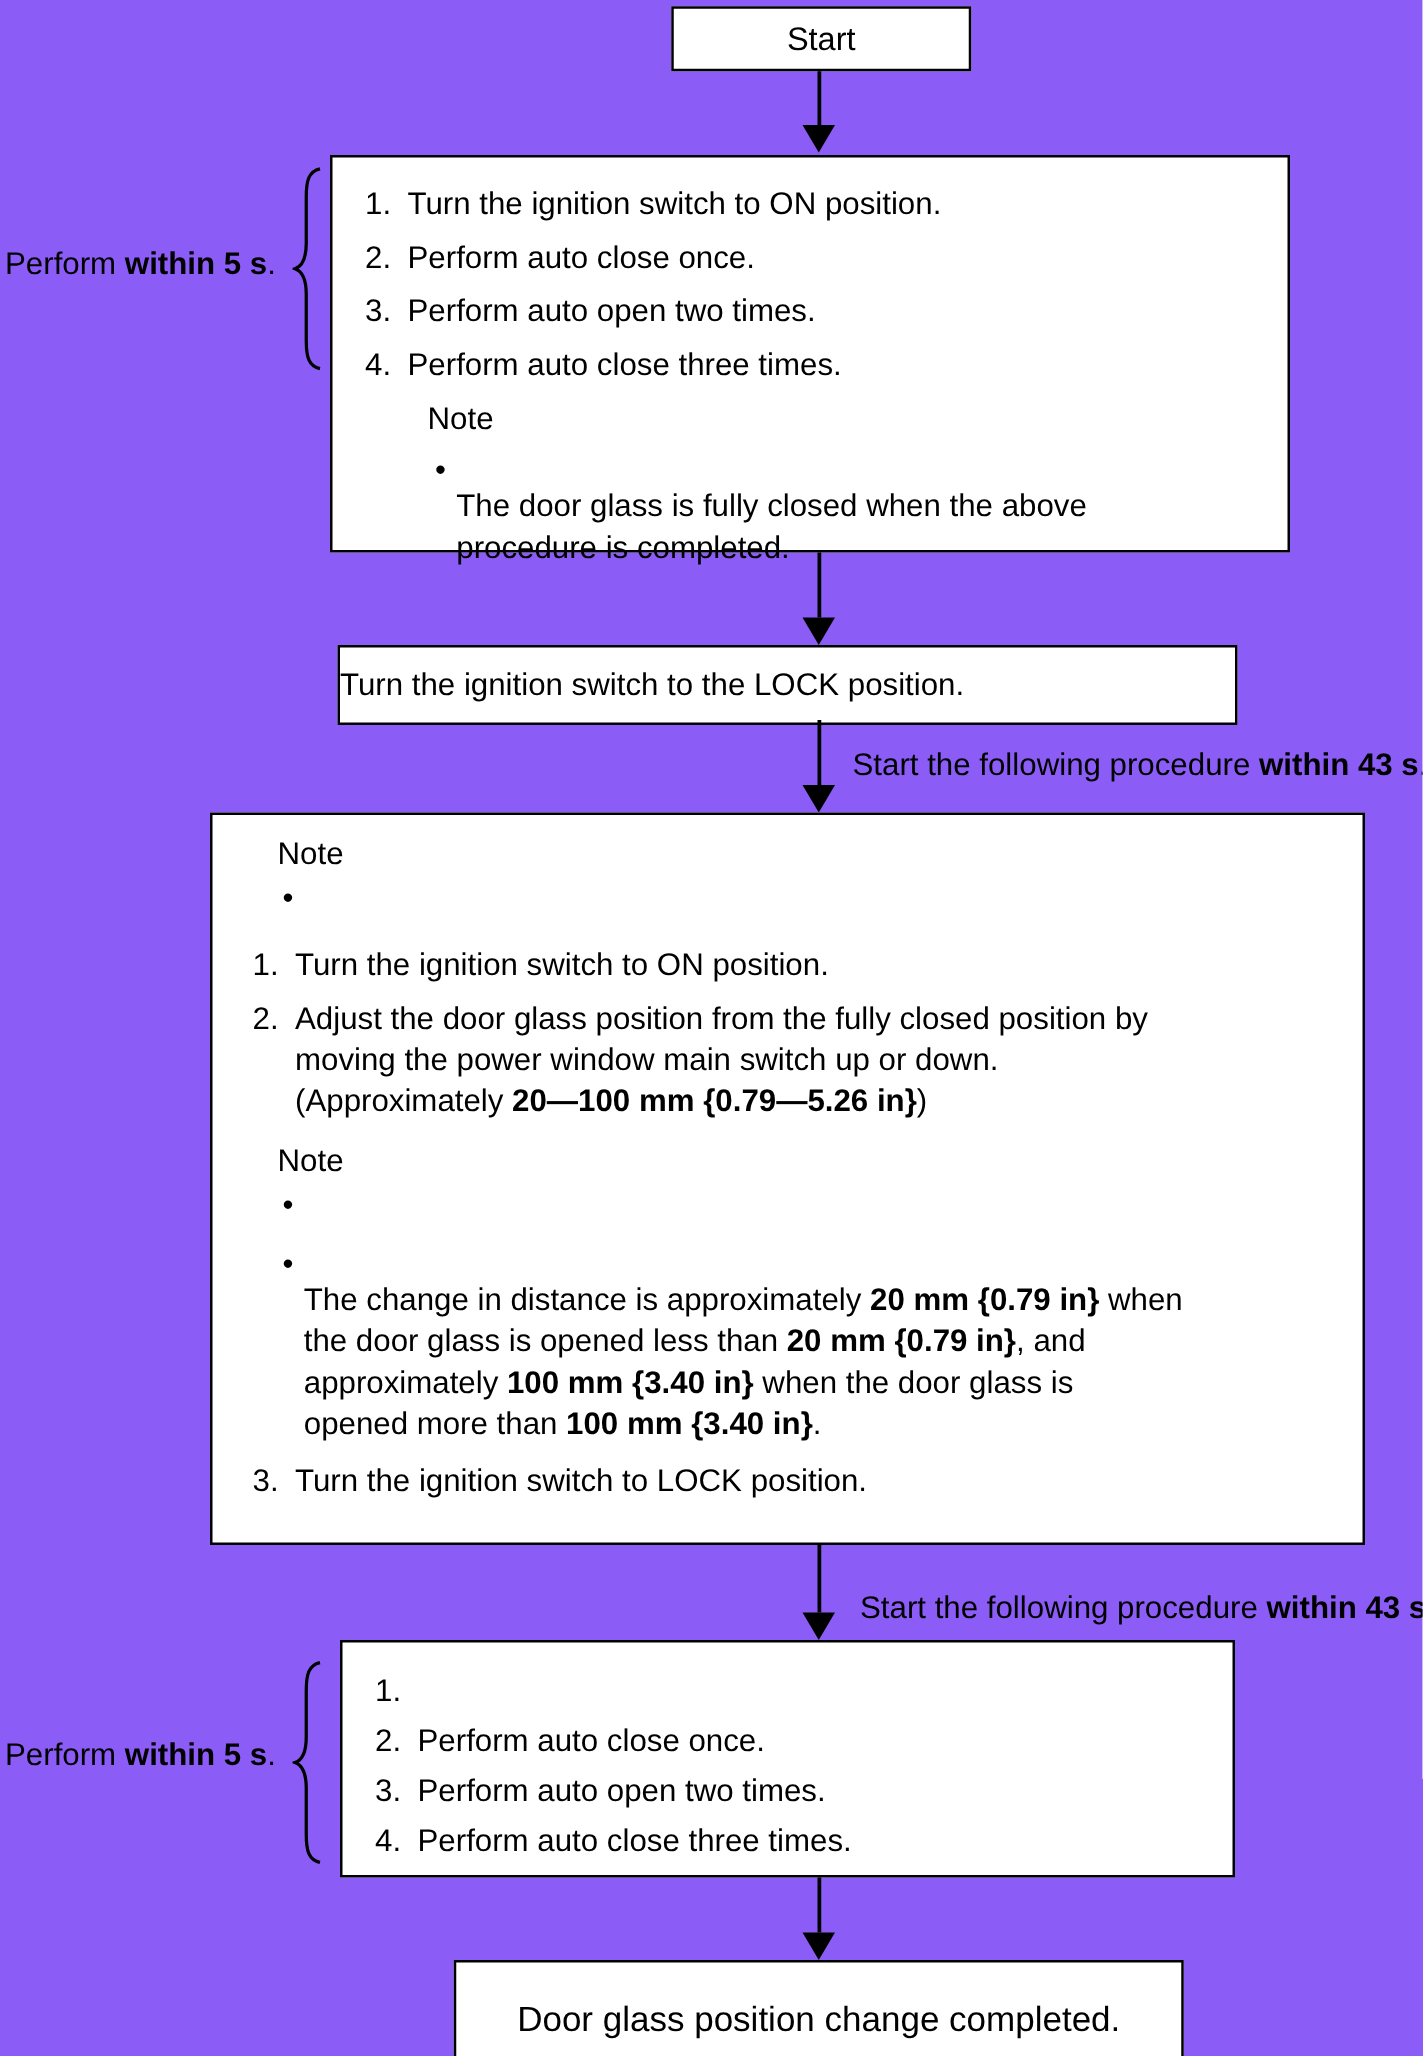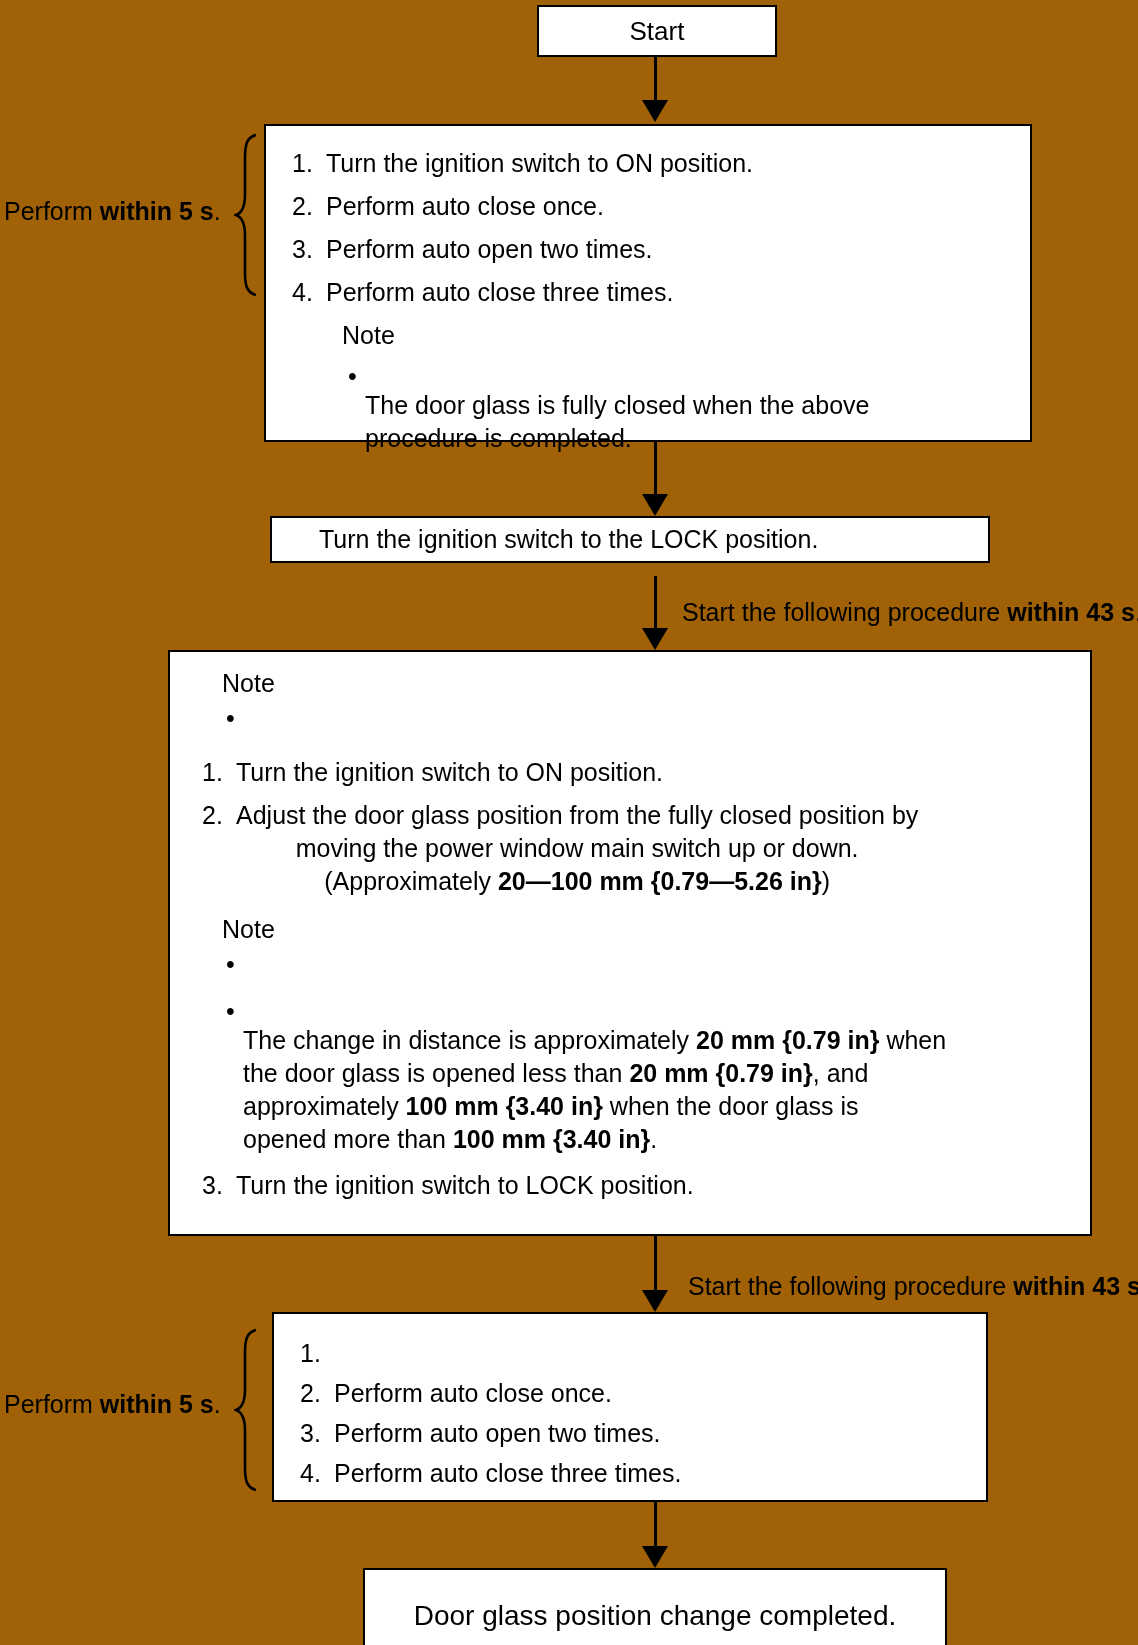--- a/index.html
+++ b/index.html
@@ -1,35 +1,35 @@
 <!DOCTYPE html>
 <html><head>
 <meta charset="utf-8">
 <style>
   html,body { margin:0; padding:0; background:#ffffff; }
   .canvas {
-    position:relative; width:1138px; height:1645px; background:#a16207;
+    position:relative; width:1138px; height:1645px; background:#8b5cf6;
     font-family:"Liberation Sans", sans-serif; color:#000; font-size:25px;
   }
   .box { position:absolute; border:2.5px solid #000; background:#fff; box-sizing:border-box; }
   .center-box { display:flex; align-items:center; justify-content:center; }
   .left-box { display:flex; align-items:center; }
   .vline { position:absolute; width:2.5px; background:#000; }
   .arrowhead {
     position:absolute; width:0; height:0;
     border-left:13px solid transparent; border-right:13px solid transparent;
     border-top:22px solid #000;
   }
   .brace { position:absolute; width:24px; height:164px; }
   .side-label { position:absolute; white-space:nowrap; }
   .timer-label { position:absolute; white-space:nowrap; }
   b { font-weight:bold; }
   .step { display:flex; line-height:30px; margin-bottom:10px; }
   .step .num { width:34px; flex:none; }
-  .step .step-text { white-space:pre-line;text-align:center; }
+  .step .step-text { white-space:pre-line; }
   .note-title { line-height:30px; }
   .bullet-row { display:flex; line-height:33px; }
   .bullet-row .bullet { width:17px; flex:none; }
   .bullet-row .bullet-text { white-space:pre-line;margin-top:29px; }
 
   
   .box1 { padding:22px 0 0 26px; }
   .box1 .note-title { margin:12px 0 0 50px; }
   .box1 .bullet-row { margin:10px 0 0 56px; }
   .box1 .step { margin-bottom:13px; }
@@ -87,21 +87,21 @@
     <div class="bullet-row">
       <span class="bullet">•</span>
       <div class="bullet-text">The door glass is fully closed when the above
 procedure is completed.</div>
     </div>
   </div>
 
   <div class="vline" style="left:654px; top:442px; height:52px;"></div>
   <div class="arrowhead" style="left:642px; top:494px;"></div>
 
-  <div class="box left-box" style="left:270px; top:516px; width:720px; height:47px; padding-left:47px;">
+  <div class="box left-box" style="left:270px; top:516px; width:720px; height:64px; ">
     <span>Turn the ignition switch to the LOCK position.</span>
   </div>
 
   <div class="vline" style="left:654px; top:576px; height:52px;"></div>
   <div class="arrowhead" style="left:642px; top:628px;"></div>
   <div class="timer-label" style="left:682px; top:598px;"><span>Start the following procedure </span><b>within 43 s</b><span>.</span></div>
 
   <div class="box bigbox" style="left:168px; top:650px; width:924px; height:586px;">
     <div class="note-title note-title-1">Note</div>
     <div class="bullet-row bullet-1">

